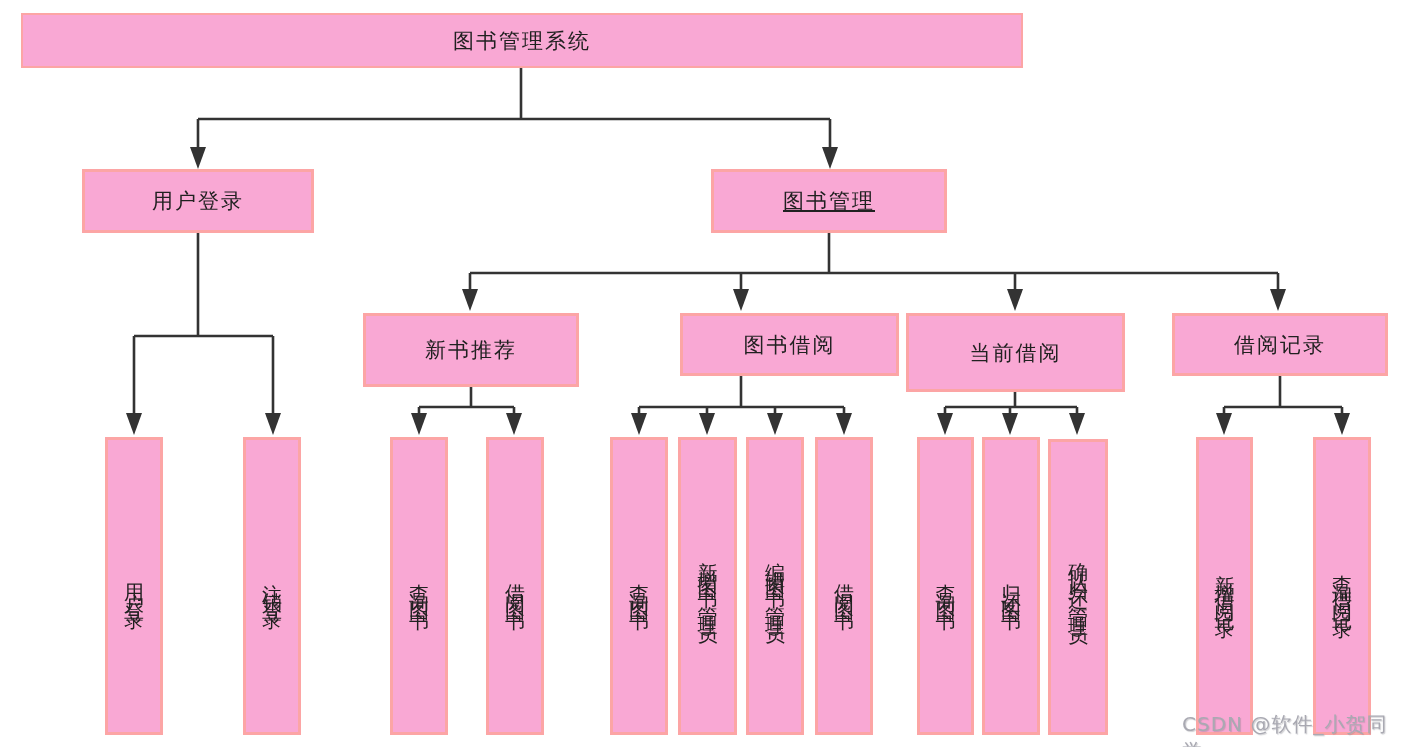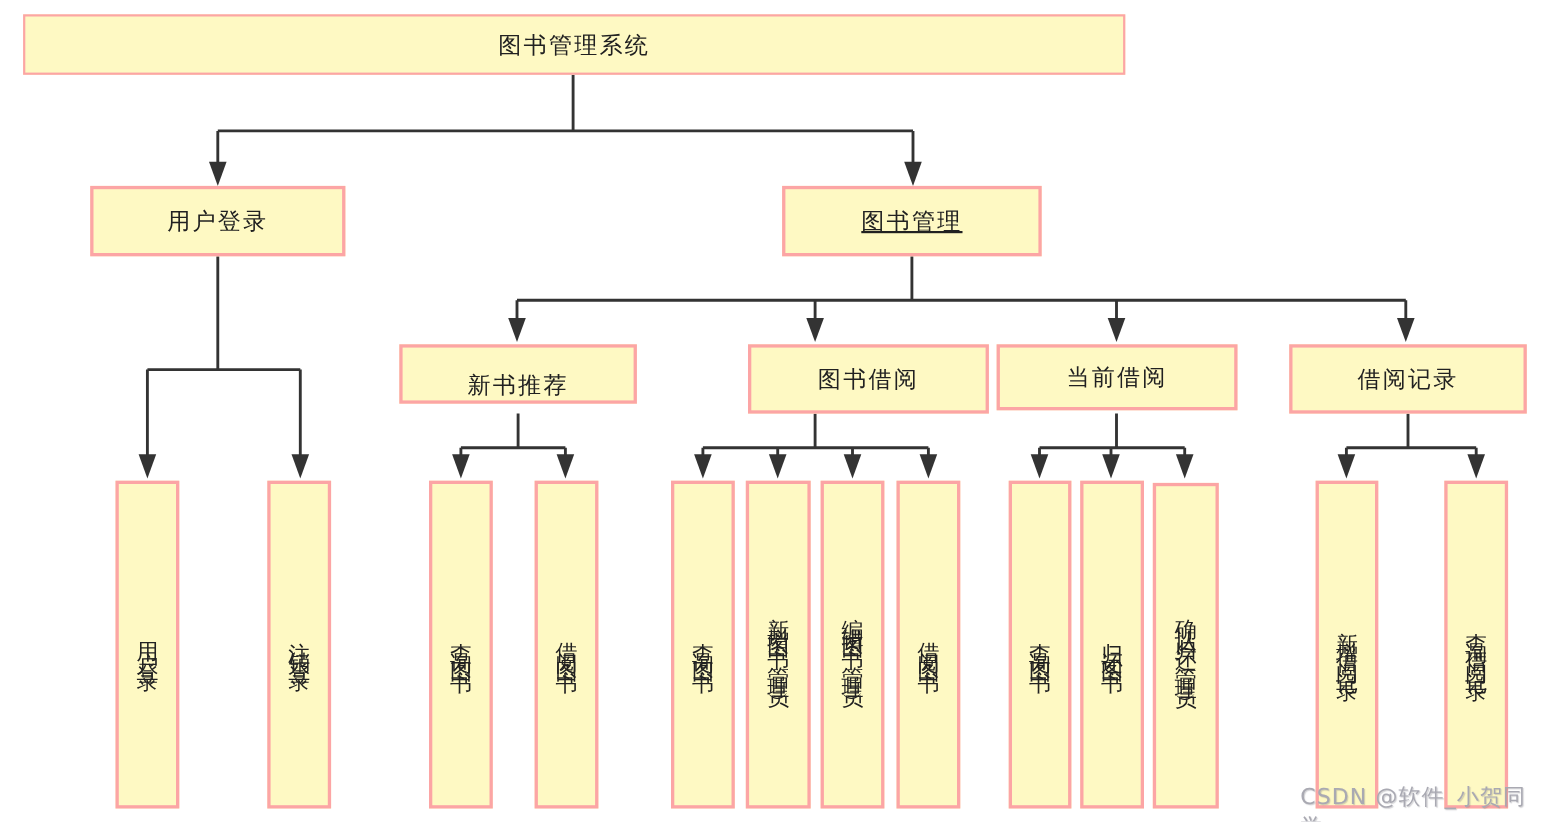--- a/index.html
+++ b/index.html
@@ -22,21 +22,21 @@
     stroke-width: 2.6;
     fill: none;
   }
   .connectors polygon {
     fill: #333333;
     stroke: none;
   }
   .node {
     position: absolute;
     box-sizing: border-box;
-    background: #fef9c3;
+    background: #f9a8d4;
     border: 3px solid #fca5a5;
     display: flex;
     align-items: center;
     justify-content: center;
     color: #212121;
   }
   .node.lvl1 {
     border-width: 2px;
     font-size: 21px;
     letter-spacing: 2px;
@@ -122,27 +122,27 @@
     <span>图书管理系统</span>
   </div>
 
   <div class="node hbox" style="left:82px; top:169px; width:232px; height:64px;">
     <span>用户登录</span>
   </div>
   <div class="node hbox" style="left:711px; top:169px; width:236px; height:64px;text-decoration:underline;">
     <span>图书管理</span>
   </div>
 
-  <div class="node hbox" style="left:363px; top:313px; width:216px; height:54px;align-items:flex-end;">
+  <div class="node hbox" style="left:363px; top:313px; width:216px; height:74px;">
     <span>新书推荐</span>
   </div>
   <div class="node hbox" style="left:632px; top:313px; width:219px; height:63px;margin-left:48px;">
     <span>图书借阅</span>
   </div>
-  <div class="node hbox" style="left:906px; top:313px; width:219px; height:60px;text-align:right;">
+  <div class="node hbox" style="left:906px; top:313px; width:219px; height:79px;text-align:right;">
     <span>当前借阅</span>
   </div>
   <div class="node hbox" style="left:1172px; top:313px; width:216px; height:63px;">
     <span>借阅记录</span>
   </div>
 
   <div class="node vbox" style="left:105px; top:437px; width:58px; height:298px;">
     <span class="vtext">用户登录</span>
   </div>
   <div class="node vbox" style="left:243px; top:437px; width:58px; height:298px;">

